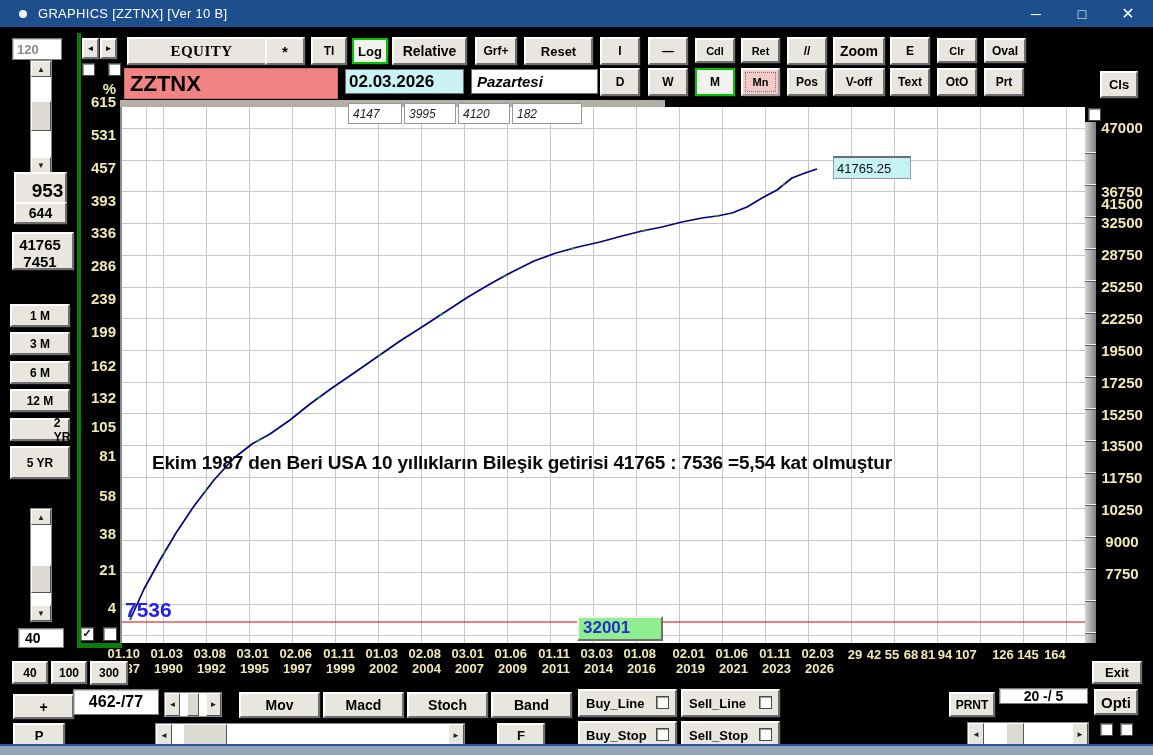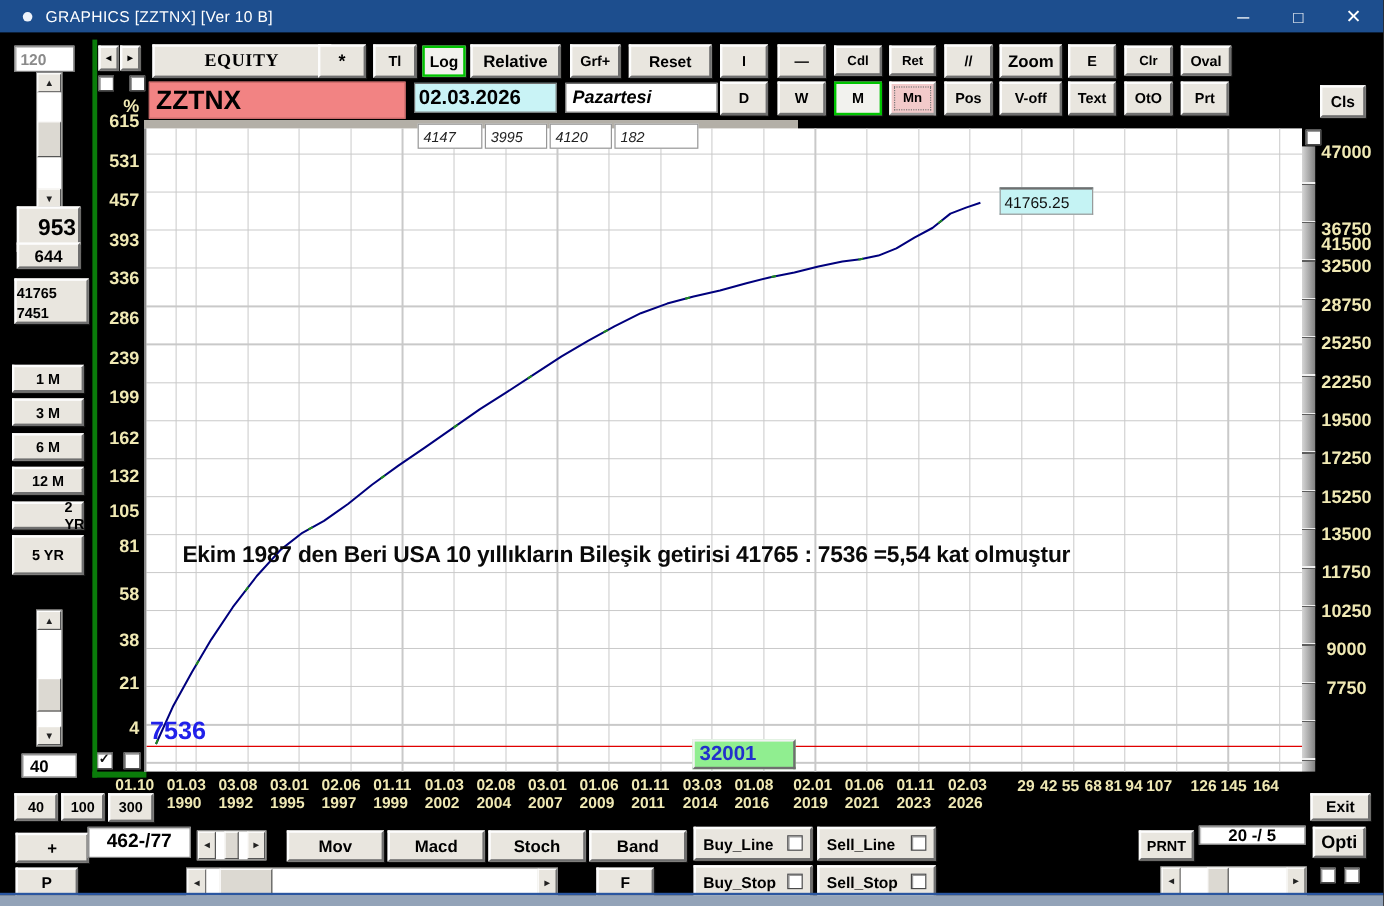--- a/index.html
+++ b/index.html
@@ -27,21 +27,21 @@
   .sb{position:absolute;background:#e3e1da;border:1px solid #8a8a8a;box-sizing:border-box;}
   .sb-arrow{position:absolute;background:#e9e6df;border-top:1px solid #fff;border-left:1px solid #fff;
             border-right:1px solid #555;border-bottom:1px solid #555;display:flex;align-items:center;justify-content:center;
             font-size:8px;color:#222;box-sizing:border-box;cursor:pointer;}
   .sb-track{position:absolute;background:#fff;}
   .sb-thumb{position:absolute;background:#dcd9d2;border-top:1px solid #fff;border-left:1px solid #fff;
             border-right:1px solid #555;border-bottom:1px solid #555;box-sizing:border-box;cursor:grab;}
   
   .ylab{position:absolute;left:80px;width:36px;color:#f0e9b4;font-weight:bold;font-size:15px;text-align:right;height:18px;line-height:18px;}
   .rlab{position:absolute;left:1097px;width:50px;color:#f0e9b4;font-weight:bold;font-size:15px;text-align:center;height:18px;line-height:18px;}
-  .xpair{position:absolute;top:646px;width:44px;color:#f0e9b4;font-weight:bold;font-size:13px;text-align:left;line-height:15px;}
+  .xpair{position:absolute;top:646px;width:44px;color:#f0e9b4;font-weight:bold;font-size:13px;text-align:right;line-height:15px;}
   .xcnt{position:absolute;top:647px;width:34px;color:#f0e9b4;font-weight:bold;font-size:13px;text-align:center;}
   
   .chart{position:absolute;left:120px;top:107px;width:965px;height:536px;background:#fff;
          border-left:2px solid #8b8b8b;box-sizing:border-box;
          background-image:
             repeating-linear-gradient(90deg,#c9c9c9 0 1px,transparent 1px 43px),
             repeating-linear-gradient(180deg,#c9c9c9 0 1px,transparent 1px 31.7px);
          background-position:41px 0,0 21px;}
   .chart svg{position:absolute;left:0;top:0;}
   .grip{position:absolute;left:120px;top:100px;width:545px;height:8px;background:#b3afa7;border-bottom:1px solid #6f6f6f;}
@@ -59,21 +59,21 @@
            background-image:repeating-linear-gradient(180deg,transparent 0 30px,#f2f2f2 30px 31px,#5c5c5c 31px 32px),
                             linear-gradient(90deg,#d6d6d6,#808080);}
   .greenbar-v{position:absolute;left:77px;top:33px;width:4px;height:615px;background:#0a7c0a;}
   .greenbar-h{position:absolute;left:77px;top:643px;width:45px;height:5px;background:#0a7c0a;}
   .symbolbox{position:absolute;left:124px;top:68px;width:214px;height:31px;background:#f28383;color:#000;
              font-weight:bold;font-size:22px;display:flex;align-items:center;padding-left:5px;box-sizing:border-box;border:1px solid #c96a6a;}
   .datebox{position:absolute;left:345px;top:69px;width:119px;height:25px;background:#c9f3f6;border:1px solid #6f6f6f;
            font-weight:bold;font-size:17px;display:flex;align-items:center;padding-left:3px;box-sizing:border-box;}
   .weekbox{position:absolute;left:471px;top:69px;width:127px;height:25px;background:#fff;border:1px solid #6f6f6f;
            font-weight:bold;font-style:italic;font-size:15px;display:flex;align-items:center;padding-left:5px;box-sizing:border-box;}
-  .pairbox{line-height:17px;text-align:left;display:block;padding:2px 6px 0 0;font-size:12px;}
+  .pairbox{line-height:17px;text-align:center;display:block;padding:2px 6px 0 0;font-size:15px;}
   .bottom-edge1{position:absolute;left:0;top:744px;width:1153px;height:2px;background:#2a56a0;}
   .bottom-edge2{position:absolute;left:0;top:746px;width:1153px;height:9px;background:#93a3b8;}
   .serif{font-family:"Liberation Serif",serif;letter-spacing:.5px;}
 </style>
 </head>
 <body>
 
 <div class="screen">
 
   <div class="titlebar">

